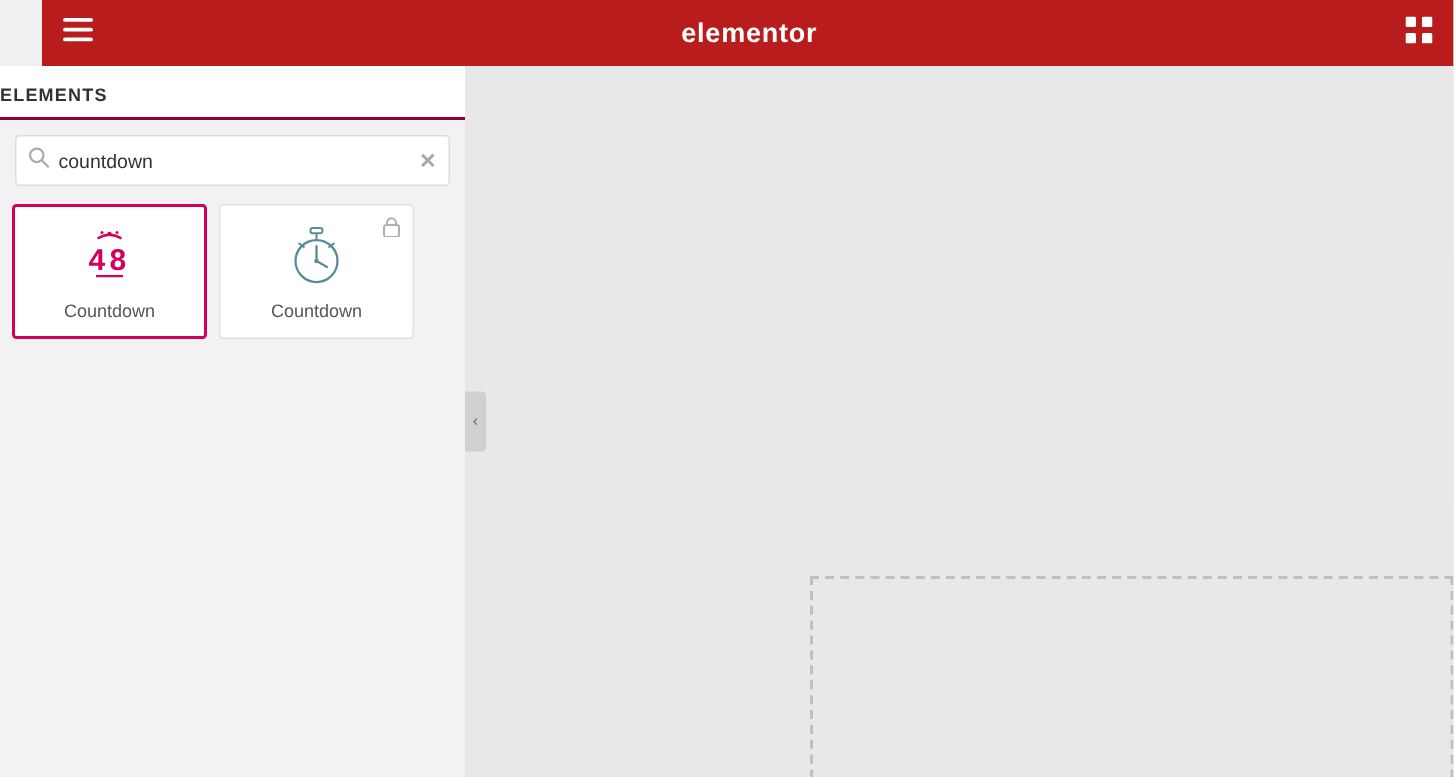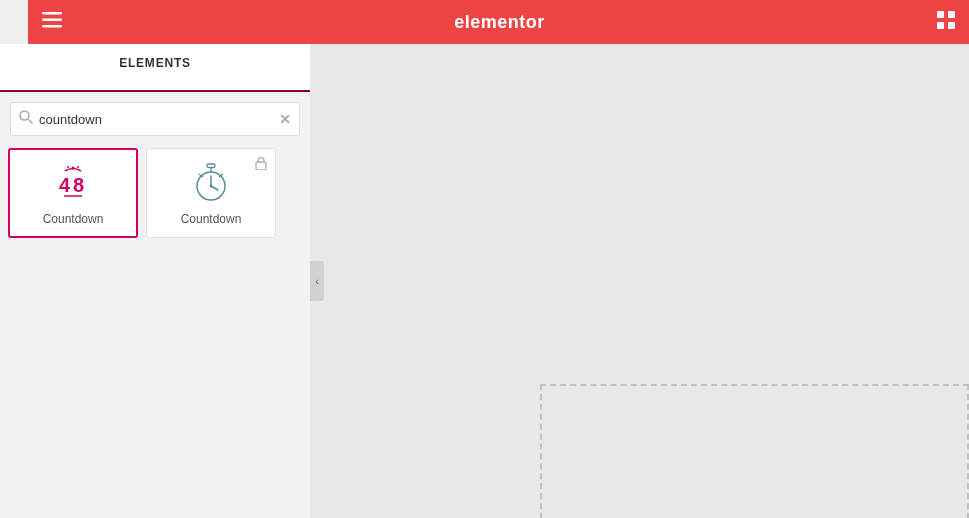--- a/index.html
+++ b/index.html
@@ -1,20 +1,20 @@
 <!DOCTYPE html>
 <html><head>
   <meta charset="utf-8">
   <style>
     * { margin: 0; padding: 0; box-sizing: border-box; }
     body { font-family: 'Segoe UI', Arial, sans-serif; background: #f0f0f0; width: 969px; height: 518px; overflow: hidden; display: flex; flex-direction: column; }
 
     
     .top-bar {
-      background: #ef4444;
+      background: #b91c1c;
       height: 44px;
       display: flex;
       align-items: center;
       justify-content: space-between;
       padding: 0 14px;
       flex-shrink: 0;
       margin-left: 28px;
     }
     .top-bar-title {
       color: #fff;
@@ -41,22 +41,22 @@
     }
 
     
     .tabs {
       display: flex;
       background: #fff;
       border-bottom: 2px solid #e0e0e0;
     }
     .tab {
       flex: 1;
-      text-align: center;
-      padding: 12px 0 20px;
+      text-align: left;
+      padding: 12px 0 8px;
       font-size: 12px;
       font-weight: 600;
       color: #808080;
       letter-spacing: 0.8px;
       cursor: pointer;
       text-transform: uppercase;
       position: relative;
     }
     .tab.active {
       color: #333;

